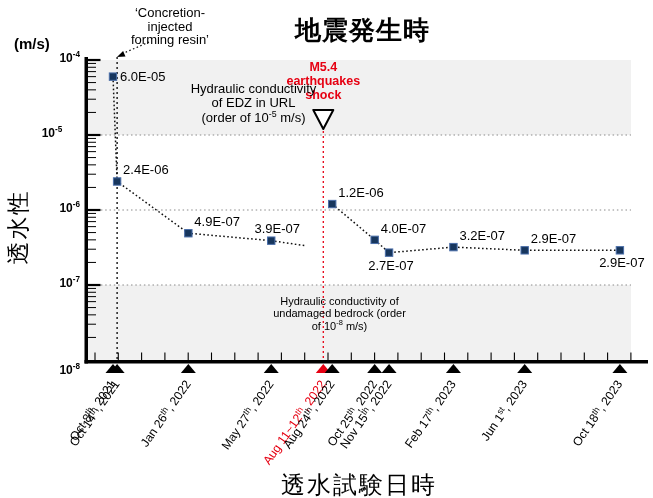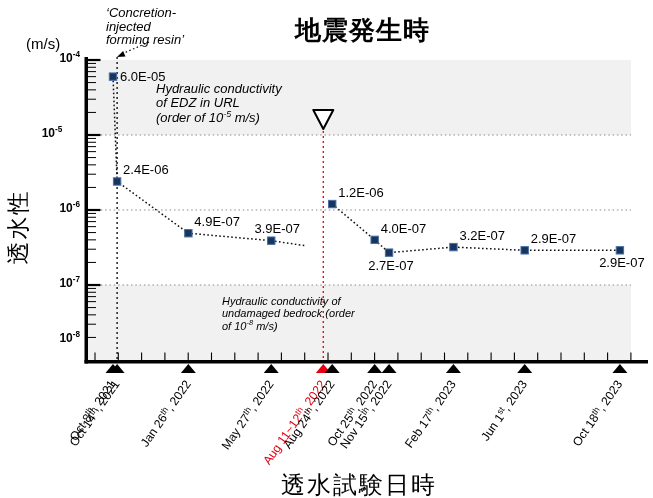--- a/index.html
+++ b/index.html
@@ -1,25 +1,25 @@
 <!DOCTYPE html>
 <html><head>
 <meta charset="utf-8">
 <style>
   html,body{margin:0;padding:0;background:#fff;}
   body{width:653px;height:498px;font-family:"Liberation Sans",sans-serif;color:#000;}
   #stage{position:relative;width:653px;height:498px;}
   #plot{position:absolute;left:0;top:0;}
   sup{font-size:68%;}
-  .note{position:absolute;font-style:italic;}
+  .note{position:absolute;text-align:center;}
   .top-title{position:absolute;left:283px;top:13px;font-size:26px;font-weight:600;letter-spacing:1px;margin-left:12px;}
   .x-title{position:absolute;left:281px;top:462px;font-size:24px;font-weight:500;letter-spacing:2px;margin-top:7px;}
   .y-title{position:absolute;left:-29px;top:214px;width:90px;height:26px;font-size:23px;font-weight:500;
            text-align:center;transform:rotate(-90deg);letter-spacing:2px;}
-  .y-unit{position:absolute;left:26px;top:35px;font-size:15px;font-weight:400;}
+  .y-unit{position:absolute;left:14px;top:35px;font-size:15px;font-weight:700;}
   .resin{left:106px;top:6px;width:128px;font-size:13px;line-height:1.05;}
   .quake{left:273px;top:60px;width:100px;font-size:12.5px;font-weight:700;line-height:1.12;}
   .edz{left:156px;top:82px;width:195px;font-size:13px;line-height:1.06;}
   .bedrock{left:222px;top:296px;width:235px;font-size:11px;line-height:1.06;}
   .ytick{position:absolute;left:24px;width:56px;text-align:right;font-size:12px;font-weight:600;}
   svg text{font-family:"Liberation Sans",sans-serif;}
 </style>
 </head>
 <body>
 
@@ -148,31 +148,36 @@
   <div class="top-title">地震発生時</div>
   <div class="y-title">透水性</div>
   <div class="x-title">透水試験日時</div>
 
   <div class="note resin">
     <div>‘Concretion-</div>
     <div>injected</div>
     <div>forming resin’</div>
   </div>
 
+  <div class="note quake" id="quake-note" style="left: 273.295px; color: rgb(230, 0, 18);">
+    <div>M5.4</div>
+    <div>earthquakes</div>
+    <div>shock</div>
+  </div>
 
   <div class="note edz">
     <div>Hydraulic conductivity</div>
     <div>of EDZ in URL</div>
     <div>(order of 10<sup>-5</sup> m/s)</div>
   </div>
 
   <div class="note bedrock">
     <div>Hydraulic conductivity of</div>
     <div>undamaged bedrock (order</div>
     <div>of 10<sup>-8</sup> m/s)</div>
   </div>
 
 <div class="ytick" style="top: 50px;">10<sup>-4</sup></div>
     <div class="ytick" style="top: 125px; text-align: center;">10<sup>-5</sup></div>
     <div class="ytick" style="top: 200px;">10<sup>-6</sup></div>
     <div class="ytick" style="top: 275px;">10<sup>-7</sup></div>
-    <div class="ytick" style="top: 330px;">10<sup>-8</sup></div>
+    <div class="ytick" style="top: 362px;">10<sup>-8</sup></div>
   </div>
 
 </body></html>

